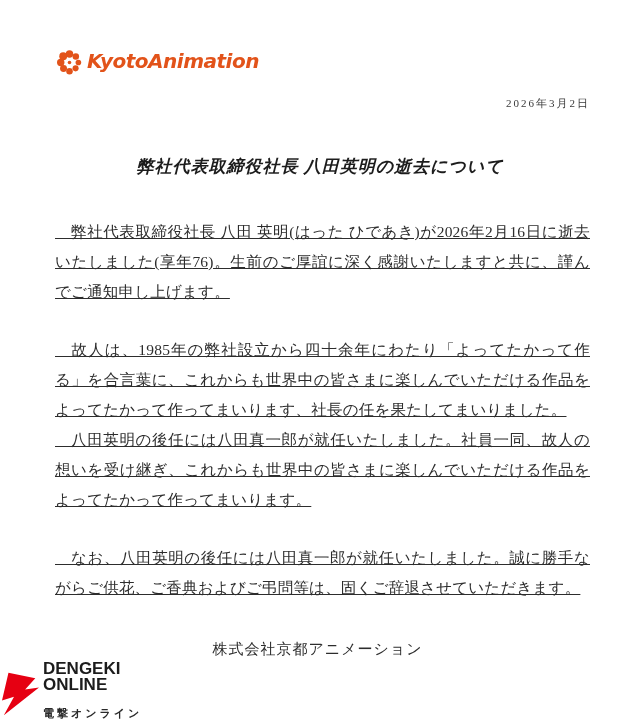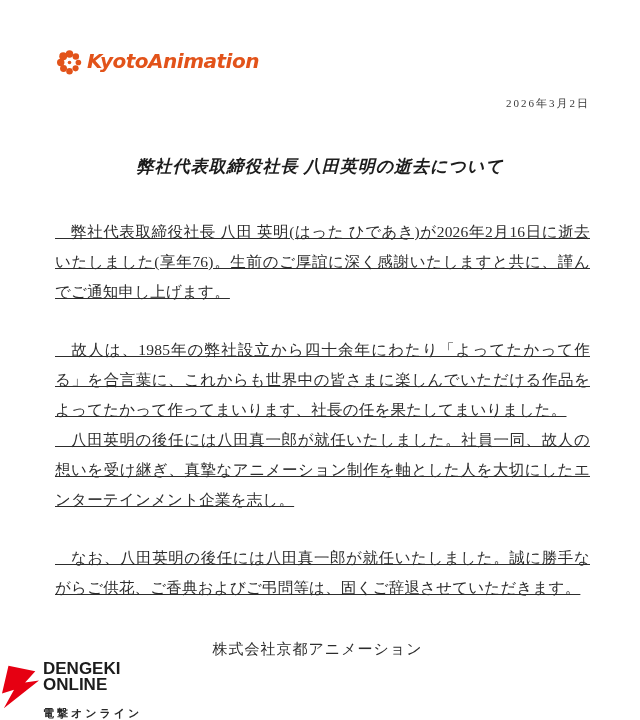--- a/index.html
+++ b/index.html
@@ -76,21 +76,21 @@
     letter-spacing: 1px;
     color: #2d2d2d;
   }
 
   
   .dengeki {
     position: absolute;
     left: 2px;
     bottom: 3px;
     display: flex;
-    align-items: center;
+    align-items: flex-end;
     gap: 4px;
   }
   .dengeki-bolt { width: 37px; height: 46px; flex: 0 0 auto; }
   .dengeki-text {
     font-family: "Liberation Sans", sans-serif;
     font-weight: bold;
     color: #1c1c1c;
     line-height: 16px;
     font-size: 17px;
     letter-spacing: 0px;
@@ -128,21 +128,21 @@
     <span class="logo-word">KyotoAnimation</span>
   </div>
 
   <div class="doc-date">2026年3月2日</div>
 
   <h1 class="doc-title">弊社代表取締役社長 八田英明の逝去について</h1>
 
   <div class="doc-body">
     <p>　弊社代表取締役社長 八田 英明(はった ひであき)が2026年2月16日に逝去いたしました(享年76)。生前のご厚誼に深く感謝いたしますと共に、謹んでご通知申し上げます。</p>
     <p class="no-gap">　故人は、1985年の弊社設立から四十余年にわたり「よってたかって作る」を合言葉に、これからも世界中の皆さまに楽しんでいただける作品をよってたかって作ってまいります、社長の任を果たしてまいりました。</p>
-    <p>　八田英明の後任には八田真一郎が就任いたしました。社員一同、故人の想いを受け継ぎ、真摯なアニメーション制作を軸とした人を大切にしたエンターテインメント企業を志し。</p>
+    <p>　八田英明の後任には八田真一郎が就任いたしました。社員一同、故人の想いを受け継ぎ、これからも世界中の皆さまに楽しんでいただける作品をよってたかって作ってまいります。</p>
     <p>　なお、八田英明の後任には八田真一郎が就任いたしました。誠に勝手ながらご供花、ご香典およびご弔問等は、固くご辞退させていただきます。</p>
     <div class="signature">株式会社京都アニメーション</div>
   </div>
 
   <div class="dengeki">
     <svg class="dengeki-bolt" viewBox="0 0 40 48" aria-hidden="true">
       <polygon points="7,1 36,7 25,19 40,17 2,47 13,27 0,31" fill="#e60012"></polygon>
     </svg>
     <div>
       <div class="dengeki-text">

